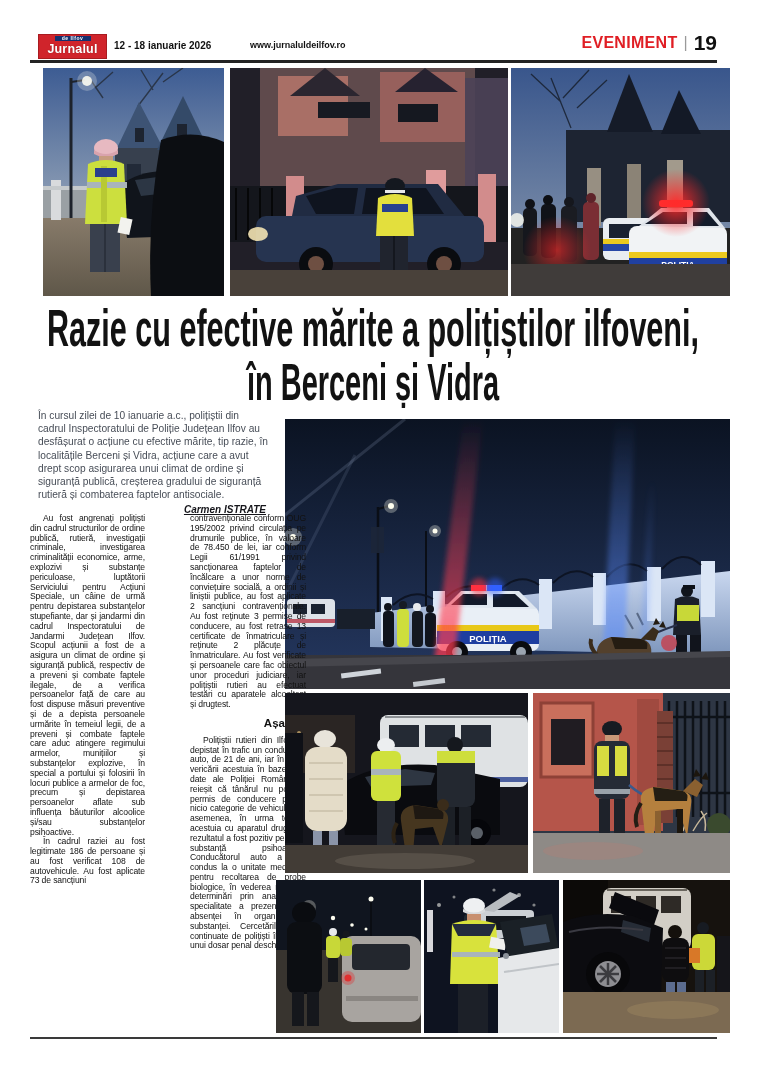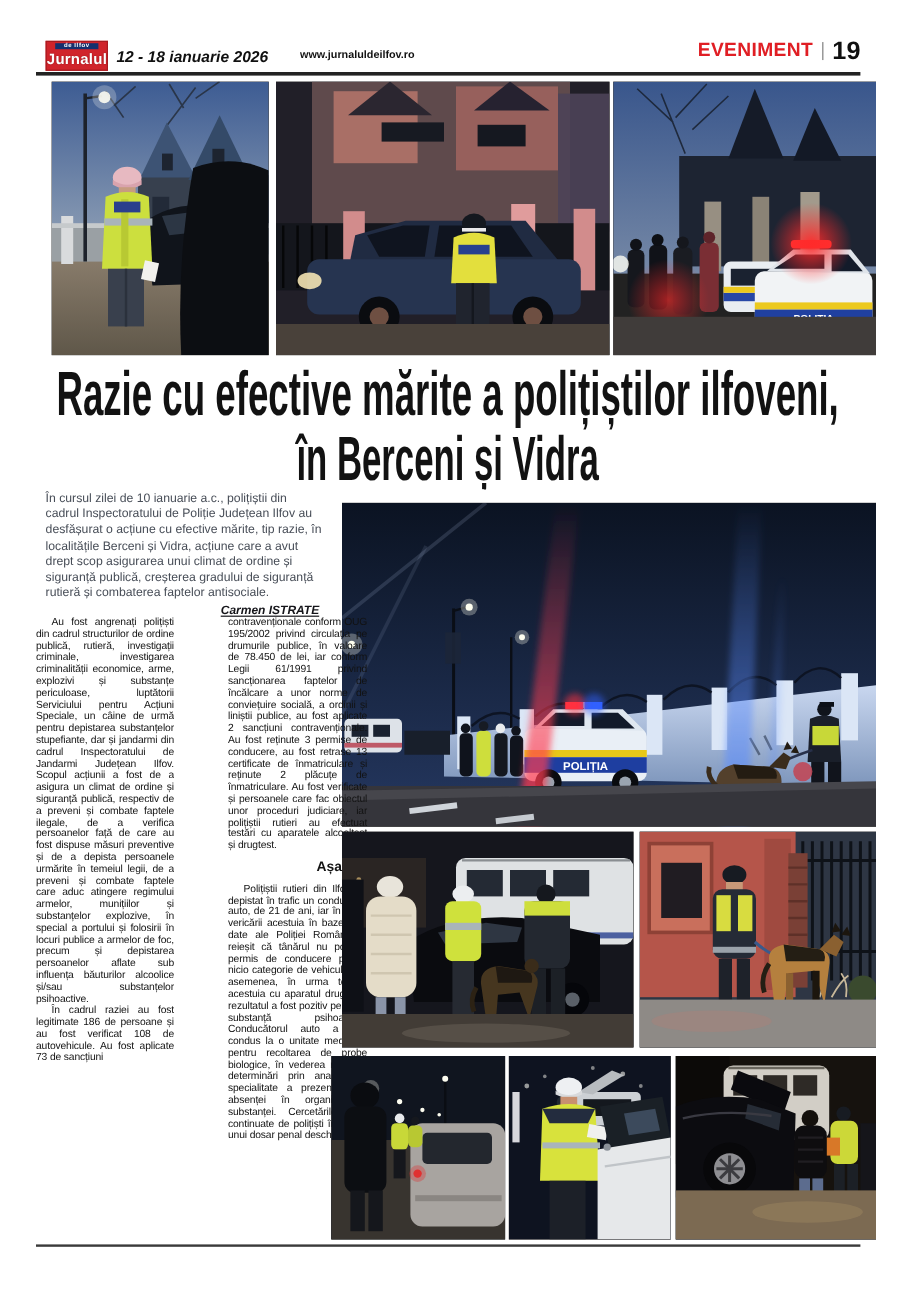--- a/index.html
+++ b/index.html
@@ -1,23 +1,23 @@
 <!DOCTYPE html>
 <html lang="ro"><head>
 <meta charset="utf-8">
 <style>
   html,body{margin:0;padding:0;background:#ffffff;}
   body{font-family:"Liberation Sans", sans-serif; -webkit-font-smoothing:antialiased;}
   .page{position:relative;width:768px;height:1078px;background:#fff;overflow:hidden;}
 
   
-  .logo{position:absolute;left:38px;top:34px;width:52px;height:25px;background:#d0242b;border:1px solid #a81b20;box-sizing:border-box;}
+  .logo{position:absolute;left:38px;top:34px;width:69px;height:25px;background:#d0242b;border:1px solid #a81b20;box-sizing:border-box;}
   .logo .sub{display:block;font-size:5px;font-weight:bold;color:#ffffff;background:#15306e;width:34px;margin:1px auto 0;text-align:center;letter-spacing:.5px;line-height:5px;padding:0 1px;}
   .logo .main{display:block;text-align:center;color:#fff;font-weight:bold;font-size:12.5px;line-height:16px;letter-spacing:.2px;text-shadow:0 0 1px #7a1114;}
-  .hdr-date{position:absolute;left:97px;top:40px;font-size:13px;font-weight:bold;color:#111;font-style:italic;}
+  .hdr-date{position:absolute;left:114px;top:40px;font-size:10px;font-weight:bold;color:#111;}
   .hdr-url{position:absolute;left:250px;top:40px;font-size:9px;font-weight:bold;color:#111;}
   .hdr-right{position:absolute;right:51px;top:31px;display:flex;align-items:center;gap:6px;}
   .hdr-section{color:#e01e24;font-weight:800;font-size:16px;letter-spacing:.3px;}
   .hdr-sep{color:#9a9a9a;font-size:16px;font-weight:300;}
   .hdr-page{color:#101010;font-weight:800;font-size:21px;}
   .hdr-rule{position:absolute;left:30px;top:60px;width:687px;height:3px;background:#232323;}
 
   
   .ph{position:absolute;overflow:hidden;background:#222;margin-left:13px;}
   .ph svg{display:block;}

